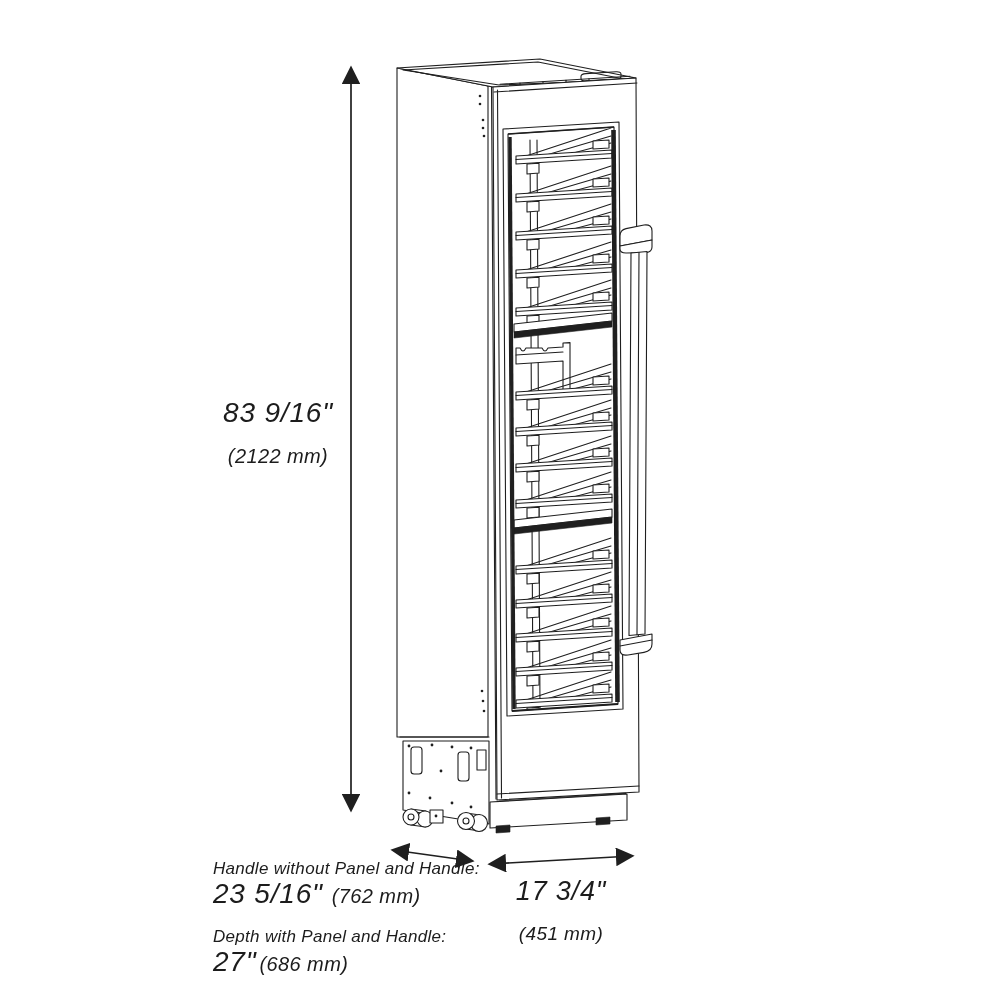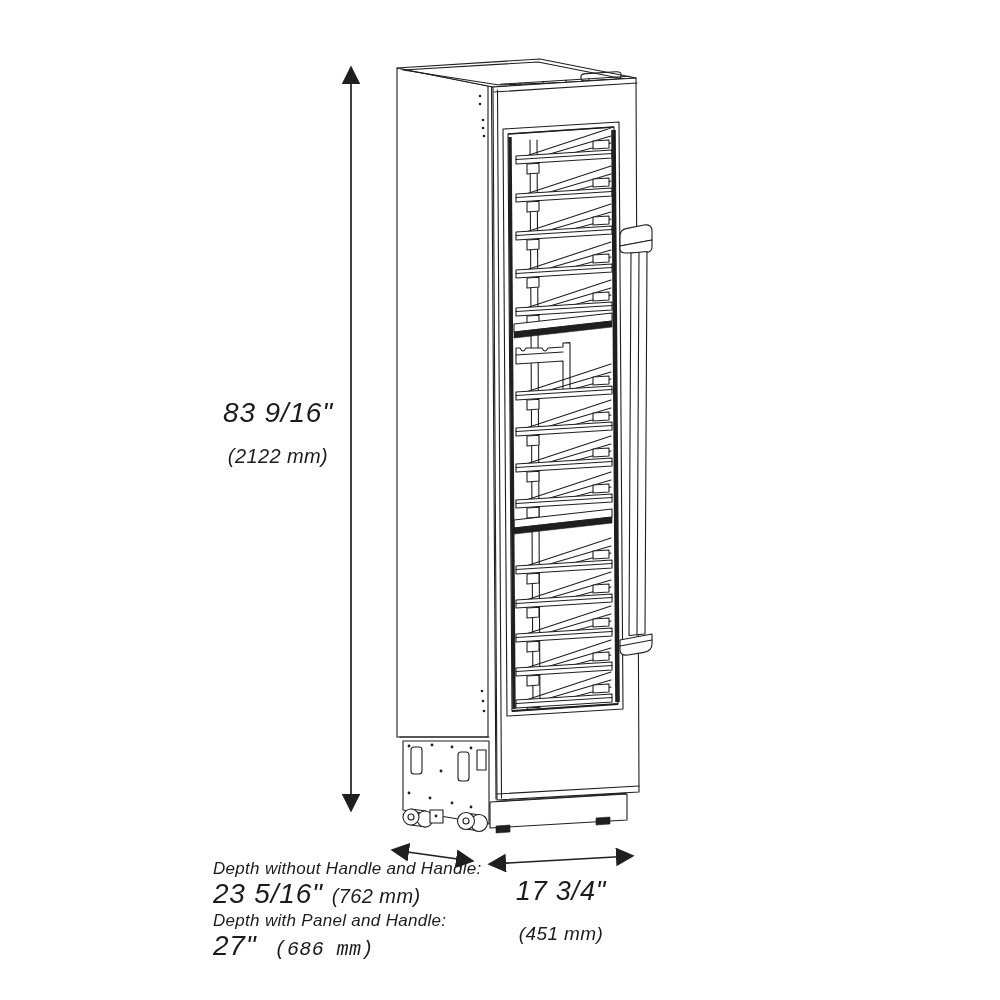--- a/index.html
+++ b/index.html
@@ -17,23 +17,23 @@
   .dot{fill:#1f1f1f;stroke:none;}
   
   .lbl{position:absolute;font-style:italic;line-height:1.08;white-space:nowrap;color:#1c1c1c;}
   .center{text-align:center;}
   .big{font-size:28px;letter-spacing:0.8px;}
   .big2{font-size:27px;letter-spacing:0.8px;}
   .med{font-size:20px;letter-spacing:0.4px;}
   .med2{font-size:19px;letter-spacing:0.4px;text-align:center;}
   .cap{font-size:17px;letter-spacing:0.3px;}
   .gap-l{margin-left:9px;}
-  .gap-s{margin-left:18px;font-family:Liberation Mono, monospace;}
+  .gap-s{margin-left:3px;}
   .mt3{display:block;margin-top:18px;}
-  .mt6{display:block;margin-top:2px;}
+  .mt6{display:block;margin-top:18px;}
   .row{display:block;margin-top:1px;}
 </style>
 </head>
 <body>
 
 <div class="stage">
 
   <svg width="1000" height="1000" viewBox="0 0 1000 1000">
     <defs>
       <marker id="arw" viewBox="0 0 10 10" refX="8.6" refY="5" markerWidth="11" markerHeight="11" orient="auto-start-reverse">
@@ -260,21 +260,21 @@
       <line class="dim" x1="490" y1="864" x2="632" y2="856" marker-start="url(#arw)" marker-end="url(#arw)"></line>
     </g>
   </svg>
 
   <div class="lbl center" style="left:198px;top:398px;width:160px;">
     <span class="big">83 9/16"</span>
     <span class="med mt3">(2122 mm)</span>
   </div>
 
   <div class="lbl" style="left:213px;top:860px;">
-    <span class="cap" style="display:block;">Depth without Handle and Handle:</span>
+    <span class="cap" style="display:block;">Handle without Panel and Handle:</span>
     <span class="row">
       <span class="big">23 5/16"</span><span class="med gap-l">(762 mm)</span>
     </span>
     <span class="cap mt6">Depth with Panel and Handle:</span>
     <span class="row">
       <span class="big">27"</span><span class="med gap-s">(686 mm)</span>
     </span>
   </div>
 
   <div class="lbl center" style="left:490px;top:877px;width:142px;">

